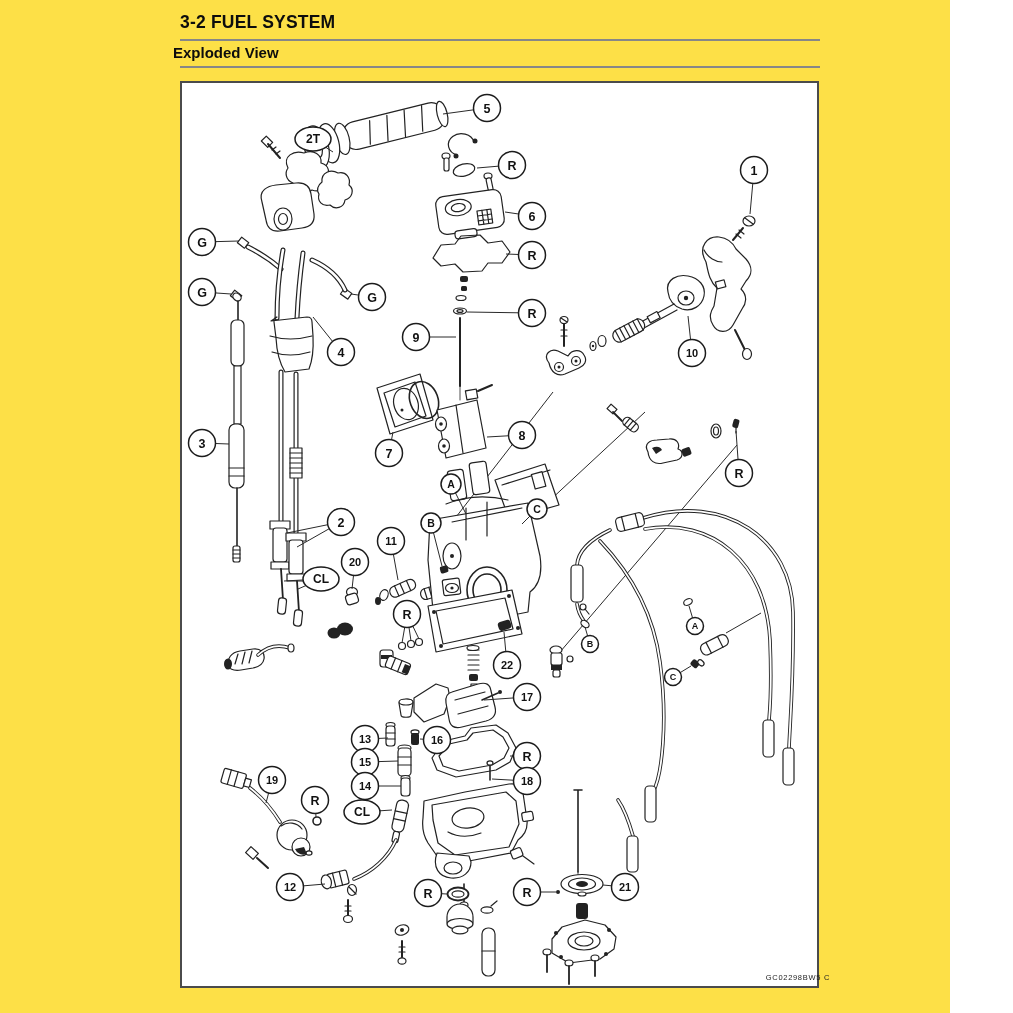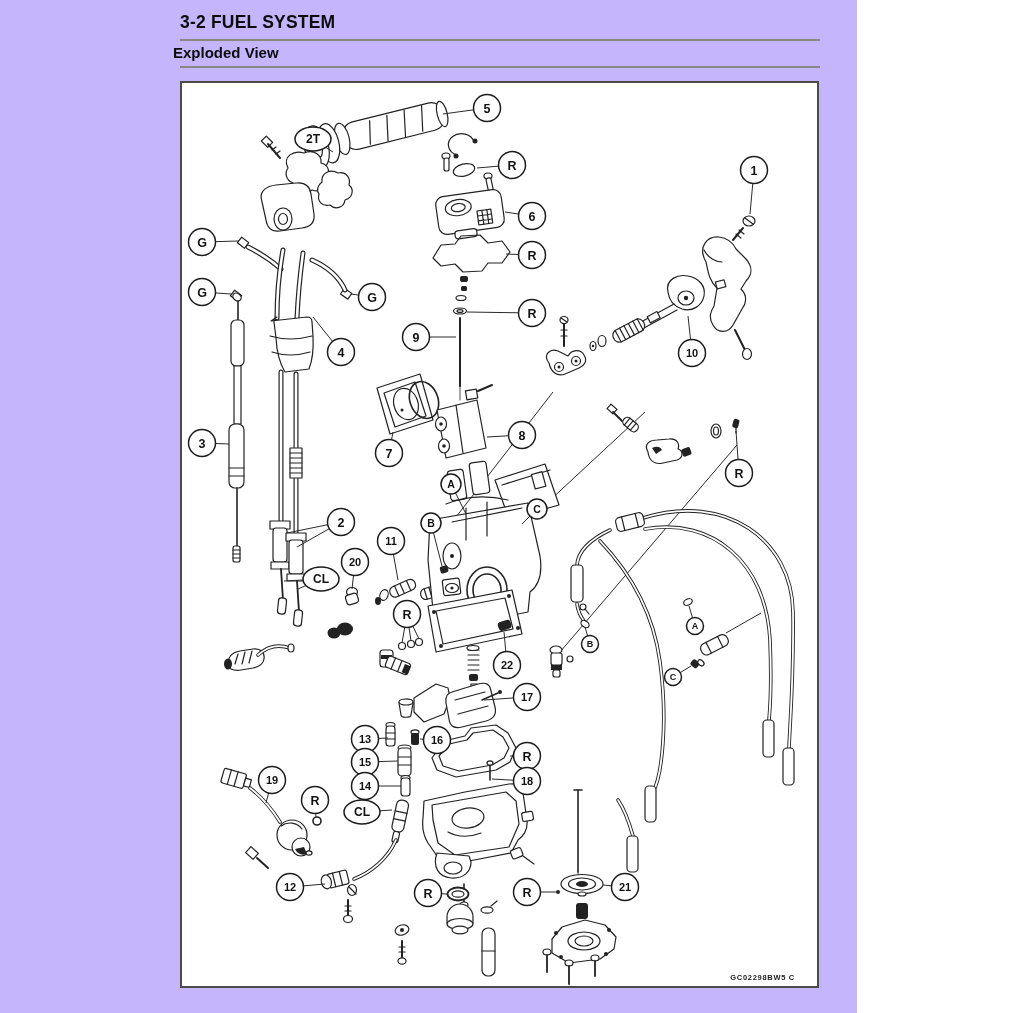--- a/index.html
+++ b/index.html
@@ -1,25 +1,25 @@
 <!DOCTYPE html>
 <html><head>
 <meta charset="utf-8">
 <style>
   html,body{margin:0;padding:0;background:#fff;}
-  #page{position:relative;width:857px;height:1013px;background:#c4b5fd;overflow:hidden;
+  #page{position:relative;width:950px;height:1013px;background:#fde047;overflow:hidden;
         font-family:"Liberation Sans",sans-serif;color:#0d0d0d;}
   .sec-title{position:absolute;left:180px;top:12px;font-size:17.5px;font-weight:bold;letter-spacing:.2px;}
   .sub-title{position:absolute;left:173px;top:44px;font-size:15px;font-weight:bold;}
   .rule{position:absolute;left:180px;width:640px;height:2px;background:#878787;}
   #rule1{top:39px;} #rule2{top:66px;}
   .figure-frame{position:absolute;left:180px;top:81px;width:639px;height:907px;
        border:2px solid #4b4b4b;box-sizing:border-box;background:#fff;}
-  .figure-code{position:absolute;left:645px;top:973px;width:150px;text-align:right;
-       font-size:7.5px;font-weight:bold;letter-spacing:.7px;color:#222;}
+  .figure-code{position:absolute;left:680px;top:973px;width:150px;text-align:right;
+       font-size:7.5px;font-weight:normal;letter-spacing:.7px;color:#222;}
   svg{position:absolute;left:0;top:0;}
   svg text{text-anchor:middle;font-weight:bold;fill:#111;font-family:"Liberation Sans",sans-serif;}
   .ln{fill:none;stroke:#222;stroke-width:1.2;stroke-linecap:round;stroke-linejoin:round;}
   .fw{fill:#fff;stroke:#222;stroke-width:1.2;stroke-linejoin:round;}
   .fd{fill:#222;stroke:none;}
   .to{fill:none;stroke:#222;stroke-width:5;stroke-linecap:round;}
   .ti{fill:none;stroke:#fff;stroke-width:2.6;stroke-linecap:round;}
   .ho{fill:none;stroke:#222;stroke-width:3.6;stroke-linecap:round;}
   .hi{fill:none;stroke:#fff;stroke-width:1.8;stroke-linecap:round;}
   .ldr{stroke:#2a2a2a;stroke-width:1;}

